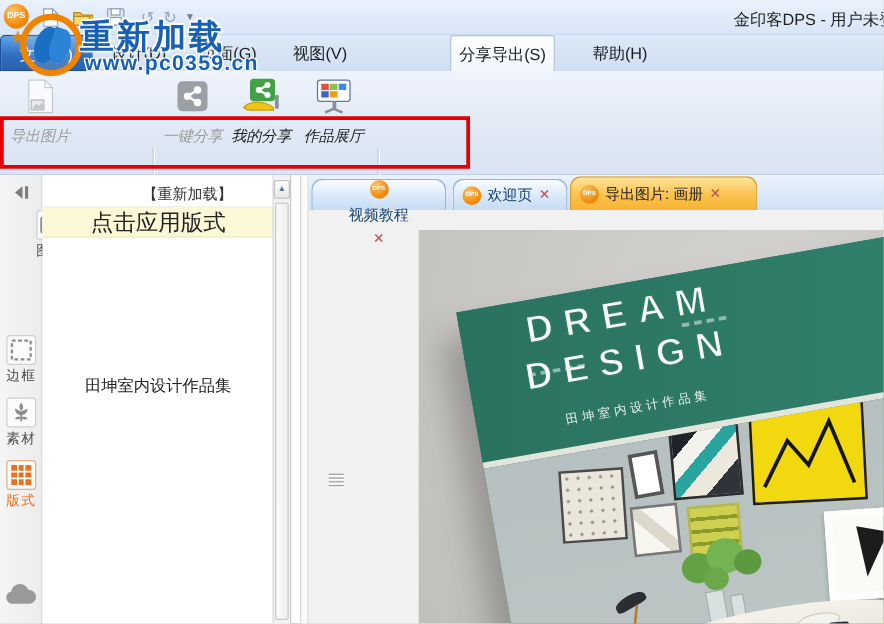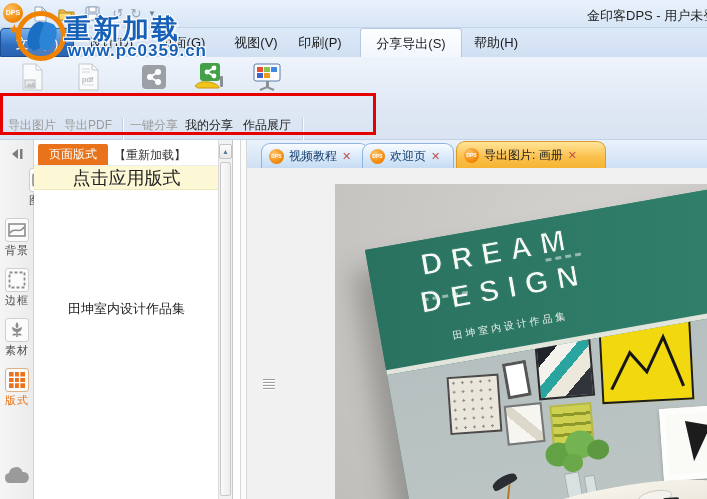--- a/index.html
+++ b/index.html
@@ -19,29 +19,29 @@
   .title-text{position:absolute;left:587px;top:7px;font-size:13px;color:#1e1e1e;white-space:nowrap;}
   
   .tabrow{position:absolute;left:0;top:28px;width:707px;height:29px;
     background:linear-gradient(#dde9f8,#cfdff2);}
   .mtab{position:absolute;top:0;height:29px;line-height:29px;text-align:center;
     font-size:13px;color:#1b1b1b;cursor:default;}
   .mtab.file{left:0;width:74px;background:linear-gradient(#5fa4ea,#2e6cbe 60%,#2a62b0);
     color:#fff;border-radius:4px 4px 0 0;border:1px solid #1d4f96;}
   .mtab.t2{left:76px;width:70px;} .mtab.t3{left:148px;width:70px;}
   .mtab.t4{left:222px;width:68px;} .mtab.t5{left:288px;width:64px;}
-  .mtab.active{left:360px;width:102px;background:linear-gradient(#fcfdff,#f2f7fd);
+  .mtab.active{left:360px;width:84px;background:linear-gradient(#fcfdff,#f2f7fd);
     border:1px solid #b9c9dd;border-bottom:none;border-radius:3px 3px 0 0;}
   .mtab.t7{left:462px;width:68px;}
   
   .ribbon{position:absolute;left:0;top:57px;width:707px;height:83px;
     background:linear-gradient(#eff4fc,#e0e9f5 55%,#d9e3f1);border-bottom:1px solid #c2d1e5;}
   .rbtn{position:absolute;top:3px;height:74px;text-align:center;}
   .rbtn .ric{display:block;margin:2px auto 0;}
-  .rbtn .rlab{display:block;margin-top:21px;font-size:12px;color:#1c1c1c;white-space:nowrap;}
+  .rbtn .rlab{display:block;margin-top:4px;font-size:12px;color:#1c1c1c;white-space:nowrap;font-style:italic;}
   .rbtn.disabled .rlab{color:#9b9b9b;}
   .rbtn.b1{left:4px;width:56px;} .rbtn.b2{left:60px;width:56px;}
   .rbtn.b3{left:126px;width:56px;} .rbtn.b4{left:182px;width:54px;}
   .rbtn.b5{left:238px;width:58px;}
   .drop-caret{position:absolute;left:148px;top:122px;font-size:8px;color:#8d99a8;}
   .vsep{position:absolute;top:61px;height:72px;width:1px;background:#c3cfdf;box-shadow:1px 0 0 #fafcff;}
   .vsep.s1{left:122px;} .vsep.s2{left:302px;}
   .red-box{position:absolute;left:0px;top:93px;width:376px;height:42px;
     border:3px solid #e60000;z-index:6;}
   
@@ -79,21 +79,21 @@
   .splitter{position:absolute;left:240px;top:140px;width:7px;height:359px;background:#fbfbfb;
     border-left:1px solid #d8d8d8;border-right:1px solid #d8d8d8;}
   .canvas{position:absolute;left:247px;top:140px;width:460px;height:359px;background:#f1f1f1;}
   .doc-tabbar{position:absolute;left:0;top:0;width:460px;height:28px;
     background:linear-gradient(#eaf2fc,#cfe0f4);}
   .dtab{position:absolute;top:3px;height:25px;border:1px solid #8fb4dd;border-bottom:none;
     border-radius:9px 9px 0 0;background:linear-gradient(#f8fcff,#d9e9fa 55%,#c6dcf3);
     display:flex;align-items:center;padding:0 7px;gap:5px;}
   .dtab .dlab{font-size:12px;color:#15406e;white-space:nowrap;}
   .dtab .dclose{font-size:11px;font-weight:bold;color:#c0504d;line-height:1;}
-  .dtab.d1{left:14px;width:108px;} .dtab.d2{left:115px;width:92px;}
+  .dtab.d1{left:2px;width:108px;flex-direction:column;} .dtab.d2{left:115px;width:92px;}
   .dtab.d3{left:209px;width:150px;top:1px;height:27px;
     background:linear-gradient(#ffe49a,#fbbf49 60%,#f6b434);border-color:#d89b28;}
   .dtab.d3 .dlab{color:#222;}
   .dps-dot{width:15px;height:15px;border-radius:50%;flex:0 0 15px;
     background:radial-gradient(circle at 35% 30%,#ffc266,#f08300 72%);
     color:#fff;font-size:5px;font-weight:bold;text-align:center;line-height:15px;}
   .grip{position:absolute;left:16px;top:239px;width:12px;height:13px;}
   .grip i{display:block;height:1px;background:#9f9f9f;margin-bottom:2px;box-shadow:0 1px 0 #fff;}
   
   .photo{position:absolute;left:88px;top:44px;width:372px;height:315px;overflow:hidden;
@@ -194,48 +194,35 @@
     <span class="qa" style="left:126px;color:#9aa7b8;font-size:13px">↻</span>
     <span class="qa" style="left:142px;color:#6b7documents8496;font-size:8px;color:#6f7f93">▼</span>
     <span class="title-text">金印客DPS - 用户未登录</span>
   </div>
 
   <div class="tabrow">
     <div class="mtab file">文件(F)</div>
     <div class="mtab t2">设计(D)</div>
     <div class="mtab t3">页面(G)</div>
     <div class="mtab t4">视图(V)</div>
-    <div class="mtab t5">印刷(P)</div>
     <div class="mtab active">分享导出(S)</div>
     <div class="mtab t7">帮助(H)</div>
   </div>
 
   <div class="ribbon">
     <div class="rbtn b1 disabled">
       <span class="ric">
         <svg width="26" height="30" viewBox="0 0 26 30" opacity="0.75">
             <path d="M4 2h13l6 6v20H4z" fill="#fefefe" stroke="#bcbcbc"></path>
             <path d="M17 2v6h6" fill="none" stroke="#bcbcbc"></path>
             <rect x="6" y="18" width="10" height="8" fill="#e9e9e9" stroke="#a8a8a8"></rect>
             <path d="M7 25l3-4 2 2 2-3 3 5z" fill="#b5b5b5"></path>
           </svg>
       </span>
       <span class="rlab">导出图片</span>
-    </div>
-    <div class="rbtn b2 disabled">
-      <span class="ric">
-        <svg width="26" height="30" viewBox="0 0 26 30" opacity="0.8">
-            <path d="M4 2h13l6 6v20H4z" fill="#fefefe" stroke="#bcbcbc"></path>
-            <path d="M17 2v6h6" fill="none" stroke="#bcbcbc"></path>
-            <path d="M7 7h8M7 10h8" stroke="#cfcfcf"></path>
-            <text x="7" y="20" font-size="8" fill="#8a8a8a" font-family="sans-serif">pdf</text>
-            <path d="M7 23h12" stroke="#d8d8d8"></path>
-          </svg>
-      </span>
-      <span class="rlab">导出PDF</span>
     </div>
     <div class="rbtn b3 disabled">
       <span class="ric">
         <svg width="30" height="30" viewBox="0 0 30 30">
             <rect x="3" y="3" width="24" height="24" rx="4" fill="#9aa0a6"></rect>
             <path d="M11 15l8-5M11 15l8 5" stroke="#fff" stroke-width="2"></path>
             <circle cx="11" cy="15" r="3" fill="#fff"></circle>
             <circle cx="19" cy="10" r="3" fill="#fff"></circle>
             <circle cx="19" cy="20" r="3" fill="#fff"></circle>
           </svg>
@@ -289,29 +276,20 @@
       <span class="sb-ic">
         <svg width="18" height="18" viewBox="0 0 18 18">
             <rect x="1" y="3" width="15" height="12" rx="1.5" fill="none" stroke="#8d8d8d" stroke-width="1.6"></rect>
             <circle cx="6" cy="7.5" r="1.4" fill="#8d8d8d"></circle>
             <path d="M3 13l4-4 3 3 2.5-2.5L16 13z" fill="#8d8d8d"></path>
             <path d="M13 2l3 2" stroke="#8d8d8d" stroke-width="1.4"></path>
           </svg>
       </span>
       <span class="sb-lab">图库</span>
     </div>
-    <div class="sb-item sb-i2">
-      <span class="sb-ic">
-        <svg width="18" height="18" viewBox="0 0 18 18">
-            <rect x="1" y="3" width="16" height="12" fill="none" stroke="#8d8d8d" stroke-width="1.6"></rect>
-            <path d="M2 12c4-7 9 2 14-6" fill="none" stroke="#8d8d8d" stroke-width="1.6"></path>
-          </svg>
-      </span>
-      <span class="sb-lab">背景</span>
-    </div>
     <div class="sb-item sb-i3">
       <span class="sb-ic">
         <svg width="18" height="18" viewBox="0 0 18 18">
             <rect x="1.5" y="1.5" width="15" height="15" fill="none" stroke="#8d8d8d" stroke-width="1.8" stroke-dasharray="3 2"></rect>
           </svg>
       </span>
       <span class="sb-lab">边框</span>
     </div>
     <div class="sb-item sb-i4">
       <span class="sb-ic">
@@ -336,21 +314,20 @@
     <div class="sb-item sb-i7">
       <span>
         <svg width="26" height="18" viewBox="0 0 26 18">
             <path d="M6 17a5 5 0 0 1-1-9.9A7 7 0 0 1 18.6 6 4.5 4.5 0 0 1 20 17z" fill="#9a9a9a"></path>
           </svg>
       </span>
     </div>
   </div>
 
   <div class="panel">
-    <div class="panel-tab">页面版式</div>
     <span class="panel-reload">【重新加载】</span>
     <div class="panel-hint">点击应用版式</div>
     <div class="panel-empty">田坤室内设计作品集</div>
     <div class="pscroll">
       <div class="pscroll-up">▲</div>
       <div class="pscroll-thumb"></div>
     </div>
   </div>
 
   <div class="splitter"></div>

